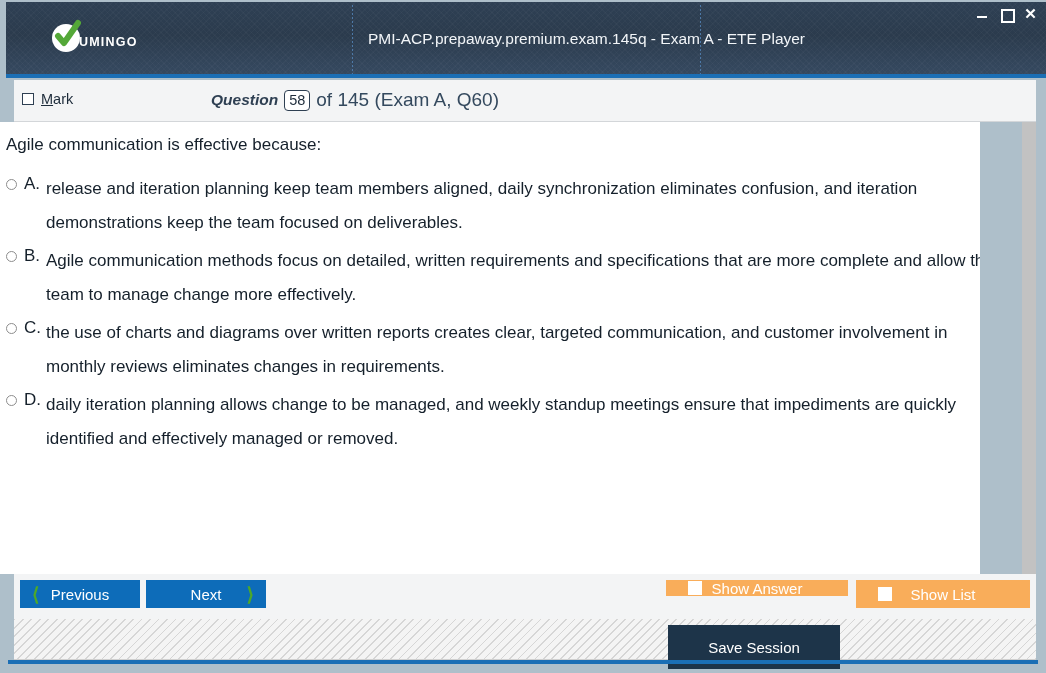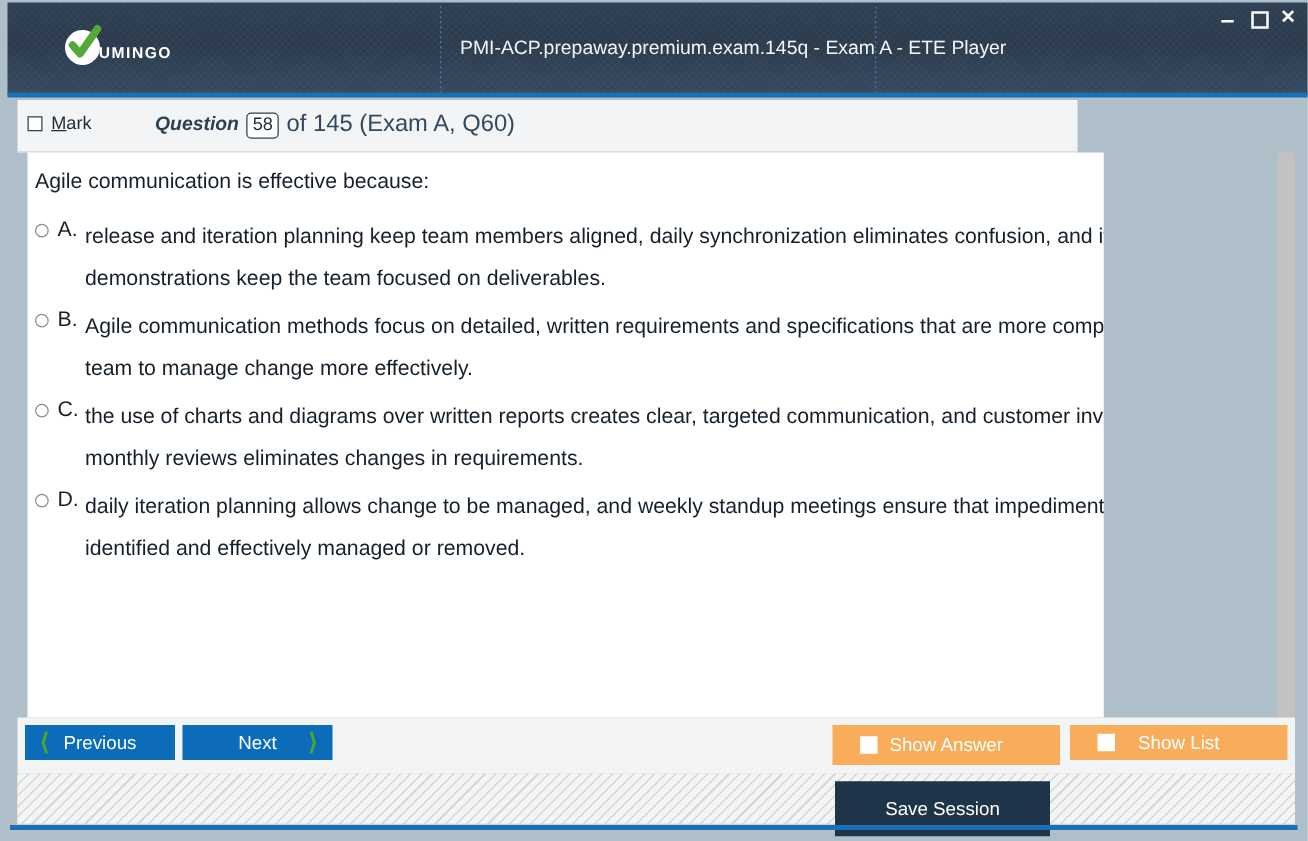--- a/index.html
+++ b/index.html
@@ -139,21 +139,21 @@
     font-weight: bold;
     text-align: center;
     color: #ffffff;
   }
 
   
   #question-header {
     position: absolute;
     left: 14px;
     top: 80px;
-    width: 848px;
+    width: 1022px;
     height: 42px;
     background: #f3f4f5;
     border-bottom: 1px solid #d3d6d9;
   }
   #mark-group {
     position: absolute;
     left: 8px;
     top: 11px;
     display: flex;
     align-items: center;
@@ -196,23 +196,23 @@
     background: #ffffff;
     text-align: center;
     font-size: 14.5px;
     color: #1d2b3a;
   }
   #question-of { color: #34495e; font-size: 19px; }
 
   
   #content-area {
     position: absolute;
-    left: 22px;
+    left: 0;
     top: 122px;
-    width: 861px;
+    width: 980px;
     height: 452px;
     background: #ffffff;
     overflow: hidden;
   }
   #content-scrollbar {
     position: absolute;
     left: 1022px;
     top: 122px;
     width: 14px;
     height: 452px;
@@ -286,21 +286,21 @@
     font-size: 15px;
     user-select: none;
   }
   .btn-blue  { background: #0d6cb9; }
   .btn-orange{ background: #f9ad5a; }
   .btn-navy  { background: #1d3449; }
 
   #btn-previous { left: 6px;  top: 6px; width: 120px; height: 28px; }
   #btn-next     { left: 132px;top: 6px; width: 120px; height: 28px; }
   #btn-review   { left: 470px;top: 6px; width: 174px; height: 28px; }
-  #btn-show-answer { left: 652px; top: 6px; width: 182px; height: 32px; }
+  #btn-show-answer { left: 652px; top: 6px; width: 182px; height: 16px; }
   #btn-show-list   { left: 842px; top: 6px; width: 174px; height: 28px; }
 
   .chevron-left, .chevron-right {
     position: absolute;
     color: #4da82a;
     font-size: 19px;
     font-weight: bold;
     line-height: 1;
   }
   .chevron-left  { left: 12px; }

